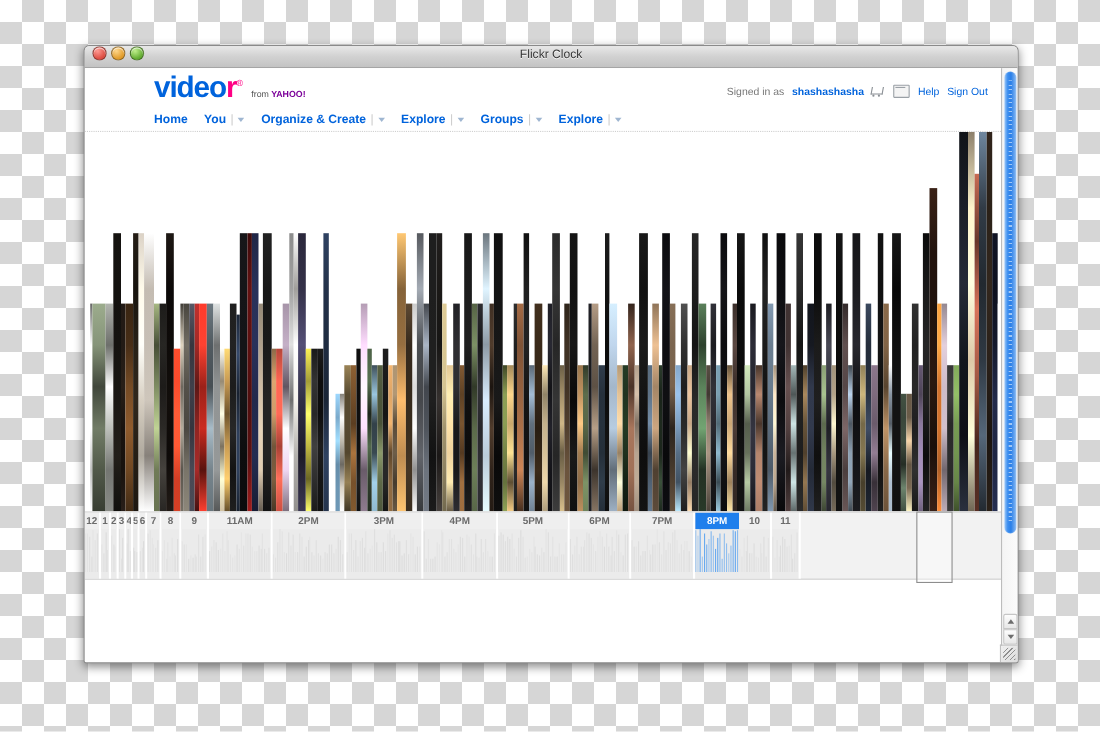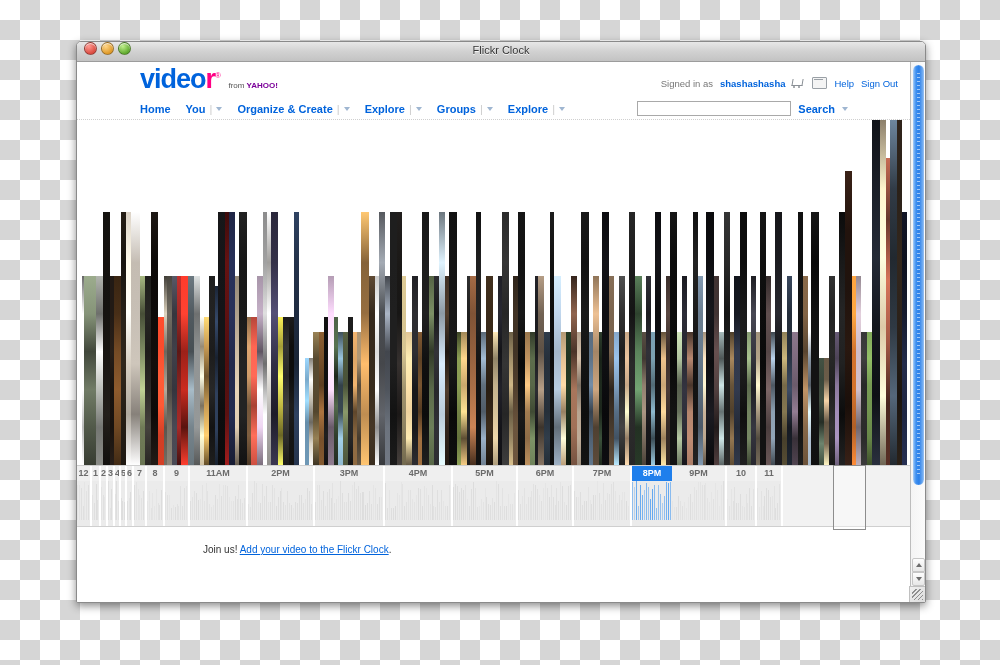--- a/index.html
+++ b/index.html
@@ -295,25 +295,20 @@
           <span class="sep">|</span>
           <span class="caret"></span>
         </span>
         <span class="nav-item">
           <span>Explore</span>
           <span class="sep">|</span>
           <span class="caret"></span>
         </span>
       </div>
 
-      <div id="search-box">
-        <input id="search-input" type="text" placeholder="" style="">
-        <span id="search-label">Search</span>
-        <span class="caret"></span>
-      </div>
     </div>
 
     <div id="clock-area">
       <div id="strips">
           <div class="strip" style="width: 4px; height: 189px; background: rgb(255, 255, 255);"></div>
           <div class="strip" style="width: 3px; height: 189px; background: linear-gradient(rgb(102, 102, 102) 0%, rgb(255, 255, 255) 20%, rgb(255, 255, 255) 40%, rgb(255, 255, 255) 60%, rgb(188, 189, 188) 80%, rgb(255, 255, 255) 100%);"></div>
           <div class="strip" style="width: 14px; height: 189px; background: linear-gradient(rgb(156, 172, 141) 0%, rgb(134, 148, 121) 20%, rgb(65, 71, 59) 40%, rgb(113, 124, 102) 60%, rgb(81, 89, 73) 80%, rgb(56, 61, 50) 100%);"></div>
           <div class="strip" style="width: 7px; height: 189px; background: linear-gradient(rgb(178, 181, 175) 0%, rgb(109, 111, 107) 20%, rgb(255, 255, 255) 40%, rgb(189, 192, 186) 60%, rgb(116, 118, 114) 80%, rgb(138, 140, 135) 100%);"></div>
           <div class="strip" style="width: 9px; height: 253px; background: linear-gradient(rgb(21, 19, 16) 0%, rgb(20, 18, 15) 20%, rgb(21, 19, 16) 40%, rgb(26, 23, 19) 60%, rgb(35, 31, 26) 80%, rgb(17, 16, 13) 100%);"></div>
           <div class="strip" style="width: 4px; height: 189px; background: linear-gradient(rgb(34, 26, 21) 0%, rgb(34, 26, 21) 20%, rgb(40, 31, 24) 40%, rgb(25, 19, 15) 60%, rgb(24, 18, 14) 80%, rgb(41, 31, 25) 100%);"></div>
@@ -847,52 +842,20 @@
             <i style="width: 1px; margin-right: 1px; height: 32%; opacity: 0.64;"></i>
             <i style="width: 1px; margin-right: 1px; height: 91%; opacity: 0.6;"></i>
             <i style="width: 1px; margin-right: 1px; height: 66%; opacity: 0.62;"></i>
             <i style="width: 1px; margin-right: 1px; height: 43%; opacity: 0.45;"></i>
             <i style="width: 1px; margin-right: 1px; height: 62%; opacity: 0.63;"></i>
             <i style="width: 1px; margin-right: 1px; height: 97%; opacity: 0.81;"></i>
             <i style="width: 1px; margin-right: 1px; height: 95%; opacity: 0.93;"></i>
             <i style="width: 1px; margin-right: 1px; height: 97%; opacity: 0.68;"></i>
           </div>
         </div>
-        <div class="tl-cell" style="width: 55px;">
-          <div class="tl-head">9PM</div>
-          <div class="tl-bars">
-            <i style="width: 1px; margin-right: 1px; height: 49%; opacity: 0.39;"></i>
-            <i style="width: 1px; margin-right: 1px; height: 33%; opacity: 0.46;"></i>
-            <i style="width: 1px; margin-right: 1px; height: 33%; opacity: 0.8;"></i>
-            <i style="width: 1px; margin-right: 1px; height: 62%; opacity: 0.98;"></i>
-            <i style="width: 1px; margin-right: 1px; height: 50%; opacity: 0.59;"></i>
-            <i style="width: 1px; margin-right: 1px; height: 37%; opacity: 0.78;"></i>
-            <i style="width: 1px; margin-right: 1px; height: 46%; opacity: 0.38;"></i>
-            <i style="width: 1px; margin-right: 1px; height: 31%; opacity: 0.38;"></i>
-            <i style="width: 1px; margin-right: 1px; height: 58%; opacity: 0.41;"></i>
-            <i style="width: 1px; margin-right: 1px; height: 66%; opacity: 0.9;"></i>
-            <i style="width: 1px; margin-right: 1px; height: 47%; opacity: 0.5;"></i>
-            <i style="width: 1px; margin-right: 1px; height: 84%; opacity: 0.51;"></i>
-            <i style="width: 1px; margin-right: 1px; height: 78%; opacity: 0.72;"></i>
-            <i style="width: 1px; margin-right: 1px; height: 97%; opacity: 0.43;"></i>
-            <i style="width: 1px; margin-right: 1px; height: 97%; opacity: 0.48;"></i>
-            <i style="width: 1px; margin-right: 1px; height: 89%; opacity: 0.64;"></i>
-            <i style="width: 1px; margin-right: 1px; height: 90%; opacity: 0.7;"></i>
-            <i style="width: 1px; margin-right: 1px; height: 94%; opacity: 0.47;"></i>
-            <i style="width: 1px; margin-right: 1px; height: 56%; opacity: 0.5;"></i>
-            <i style="width: 1px; margin-right: 1px; height: 46%; opacity: 0.37;"></i>
-            <i style="width: 1px; margin-right: 1px; height: 71%; opacity: 0.44;"></i>
-            <i style="width: 1px; margin-right: 1px; height: 53%; opacity: 0.68;"></i>
-            <i style="width: 1px; margin-right: 1px; height: 95%; opacity: 0.43;"></i>
-            <i style="width: 1px; margin-right: 1px; height: 77%; opacity: 0.45;"></i>
-            <i style="width: 1px; margin-right: 1px; height: 37%; opacity: 0.35;"></i>
-            <i style="width: 1px; margin-right: 1px; height: 91%; opacity: 0.38;"></i>
-            <i style="width: 1px; margin-right: 1px; height: 100%; opacity: 0.92;"></i>
-          </div>
-        </div>
         <div class="tl-cell" style="width: 30px;">
           <div class="tl-head">10</div>
           <div class="tl-bars">
             <i style="width: 1px; margin-right: 1px; height: 54%; opacity: 0.35;"></i>
             <i style="width: 1px; margin-right: 1px; height: 36%; opacity: 0.72;"></i>
             <i style="width: 1px; margin-right: 1px; height: 80%; opacity: 0.42;"></i>
             <i style="width: 1px; margin-right: 1px; height: 48%; opacity: 0.73;"></i>
             <i style="width: 1px; margin-right: 1px; height: 85%; opacity: 0.75;"></i>
             <i style="width: 1px; margin-right: 1px; height: 43%; opacity: 0.96;"></i>
             <i style="width: 1px; margin-right: 1px; height: 43%; opacity: 0.65;"></i>
@@ -920,24 +883,20 @@
             <i style="width: 1px; margin-right: 1px; height: 61%; opacity: 0.47;"></i>
             <i style="width: 1px; margin-right: 1px; height: 86%; opacity: 0.56;"></i>
             <i style="width: 1px; margin-right: 1px; height: 31%; opacity: 0.89;"></i>
             <i style="width: 1px; margin-right: 1px; height: 43%; opacity: 0.81;"></i>
             <i style="width: 1px; margin-right: 1px; height: 93%; opacity: 0.57;"></i>
           </div>
         </div>
         <div id="sel-overlay" style="left: 756px; width: 31px;"></div>
       </div>
 
-    <div id="footer">
-      <span>Join us!</span>
-      <a href="#">Add your video to the Flickr Clock</a><span>.</span>
-    </div>
   </div>
 
   <div id="scrollbar">
     <div id="scroll-thumb"></div>
     <div class="sb-btn up">
         <span class="tri"></span>
       </div>
     <div class="sb-btn down">
         <span class="tri"></span>
       </div>

